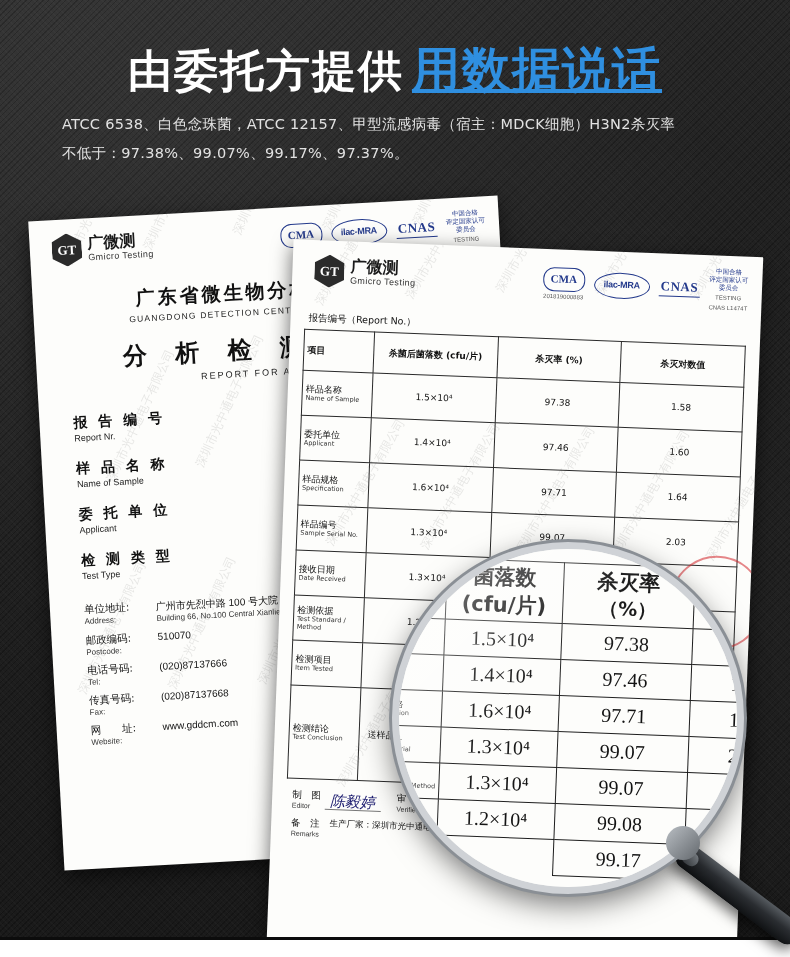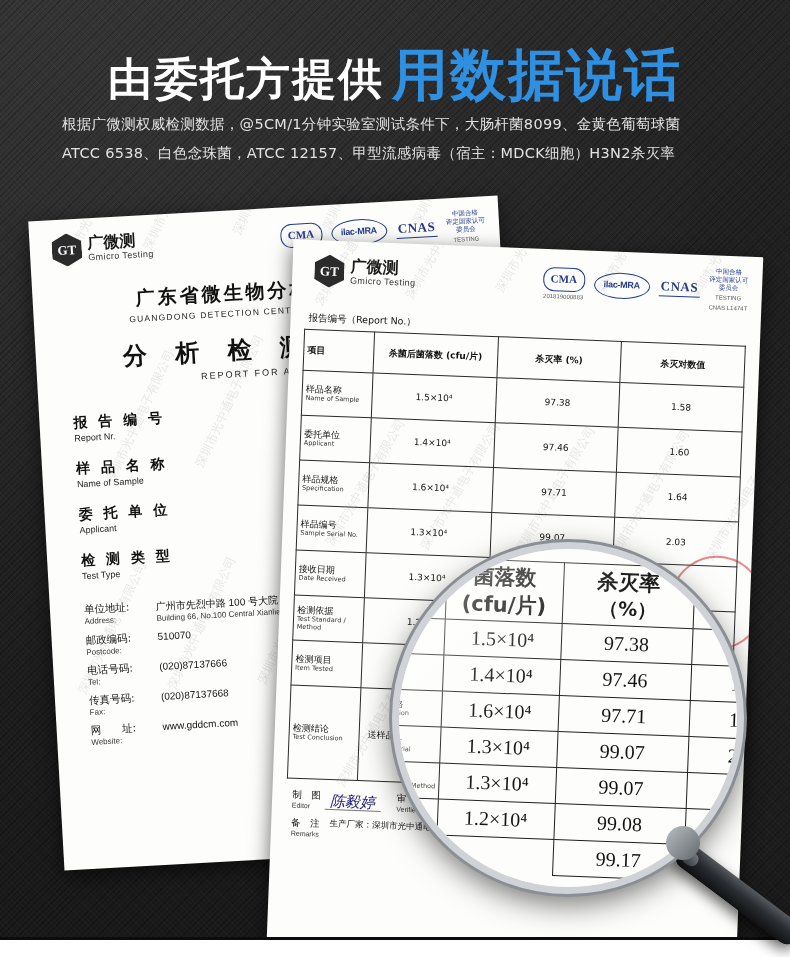--- a/index.html
+++ b/index.html
@@ -35,26 +35,27 @@
     white-space: nowrap;
   }
   .headline .h-main {
     font-size: 44px;
     font-weight: bold;
     color: #ffffff;
     letter-spacing: 2px;
     font-family: "DejaVu Sans", "Liberation Sans", sans-serif;
   }
   .headline .h-accent {
-    font-size: 56px;
+    font-size: 48px;
     font-weight: bold;
     color: #2f8fe0;
     letter-spacing: 2px;
     margin-left: 8px;
     font-family: "DejaVu Sans", "Liberation Sans", sans-serif;
+    text-decoration: underline;
   }
   .subtext {
     position: absolute;
     left: 62px;
     top: 110px;
     width: 680px;
     color: #e2e2e2;
     font-size: 14.5px;
     line-height: 29px;
     font-family: "DejaVu Sans", "Liberation Sans", sans-serif;
@@ -511,22 +512,22 @@
 </head>
 <body>
 
 <div class="page">
 
   <div class="headline">
     <span class="h-main">由委托方提供</span><span class="h-accent">用数据说话</span>
   </div>
 
   <div class="subtext">
-    <div>根据广微测权威检测数据，@5CM/1分钟实验室测试条件下，大肠杆菌8099、金黄色葡萄球菌</div>
     <div>ATCC 6538、白色念珠菌，ATCC 12157、甲型流感病毒（宿主：MDCK细胞）H3N2杀灭率</div>
+    <div>不低于：97.38%、99.07%、99.17%、97.37%。</div>
   </div>
 
   <div class="certs">
 
     <div class="cert cert-back">
       <div class="wm">
         <span style="left:30px;  top:40px;">深圳市光中通电子有限公司</span>
         <span style="left:110px; top:30px;">深圳市光中通电子有限公司</span>
         <span style="left:200px; top:20px;">深圳市光中通电子有限公司</span>
         <span style="left:290px; top:20px;">深圳市光中通电子有限公司</span>

